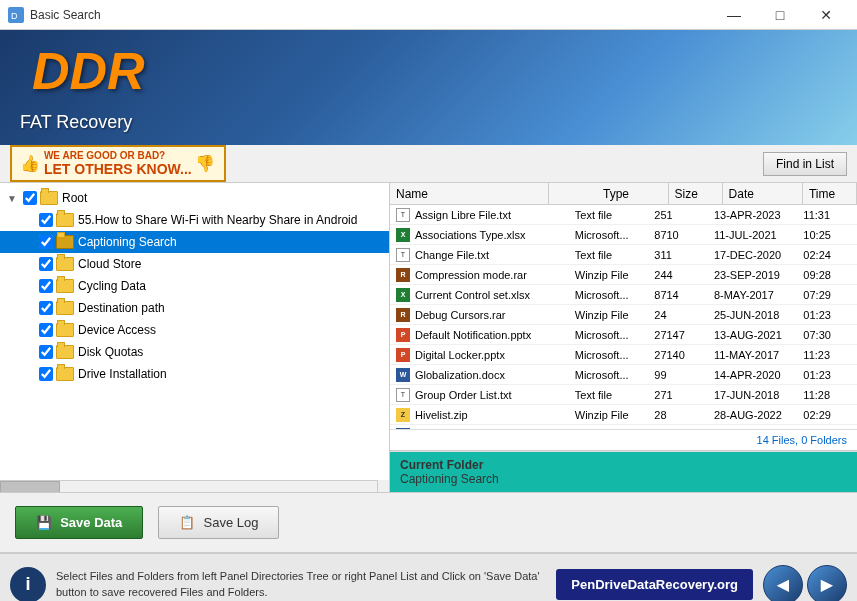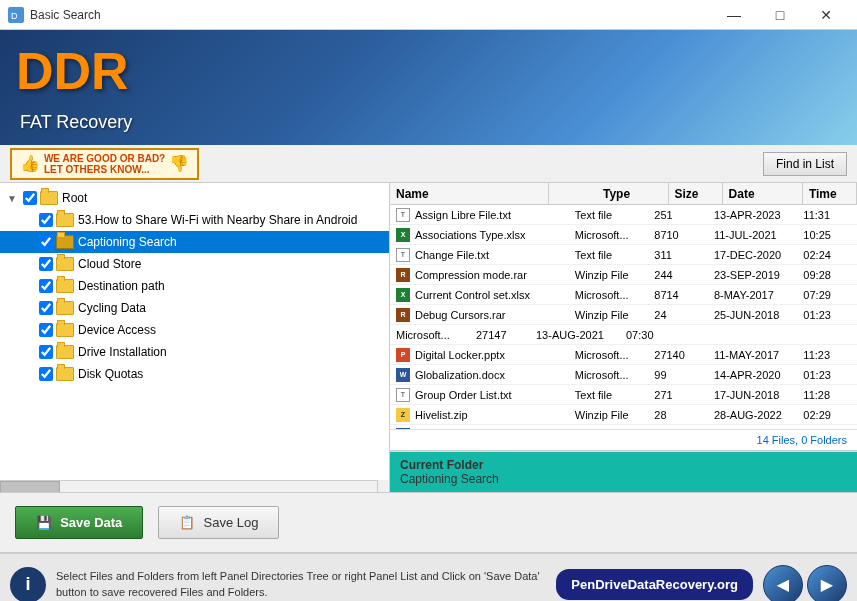--- a/index.html
+++ b/index.html
@@ -35,21 +35,22 @@
       padding: 10px 20px;
     }
     .ddr-logo {
       font-size: 52px;
       font-weight: bold;
       color: #ff8c00;
       text-shadow: 2px 2px 4px rgba(0,0,0,0.5);
       line-height: 1;
       position: absolute;
       top: 15px;
-      left: 16px;
+      left: 32px;
+      font-style: italic;
     }
     .fat-recovery {
       font-size: 18px;
       color: #fff;
       position: absolute;
       bottom: 12px;
       left: 20px;
       font-weight: 500;
       text-shadow: 1px 1px 2px rgba(0,0,0,0.5);
     }
@@ -150,21 +151,21 @@
     .file-list-header {
       display: flex;
       background: #f5f5f5;
       border-bottom: 1px solid #ccc;
       height: 22px;
       align-items: center;
       min-width: 460px;
     }
     .col-header {
       font-size: 12px;
-      font-weight: bold;
+      font-weight: normal;
       border-right: 1px solid #ccc;
       height: 100%;
       display: flex;
       align-items: center;
       padding: 0 6px;
       cursor: pointer;
       user-select: none;
     }
     .col-name { width: 180px; }
     .col-type { width: 80px; margin-left: 48px; }
@@ -286,21 +287,21 @@
       color: #fff; font-size: 18px; font-weight: bold;
       flex-shrink: 0;
     }
     .status-text { font-size: 11px; color: #333; flex: 1; line-height: 1.4; }
     .website-badge {
       background: #1a237e;
       color: #fff;
       padding: 8px 15px;
       font-size: 13px;
       font-weight: bold;
-      border-radius: 13px;
+      border-radius: 3px;
       white-space: nowrap;
     }
     .nav-btns { display: flex; gap: 4px; }
     .nav-btn {
       width: 40px; height: 40px;
       background: linear-gradient(135deg, #4a8fd4, #1a3a6b);
       border: 1px solid #1a3a6b;
       border-radius: 50%;
       display: flex; align-items: center; justify-content: center;
       cursor: pointer; color: #fff; font-size: 16px;
@@ -355,21 +356,21 @@
 <div class="header">
   <div class="ddr-logo">DDR</div>
   <div class="fat-recovery">FAT Recovery</div>
 </div>
 
 <div class="toolbar">
   <div class="we-are-good">
     <span style="font-size:16px;">👍</span>
     <div>
       <div style="color:#cc4400; font-size:10px; font-weight:bold;">WE ARE GOOD OR BAD?</div>
-      <div style="color:#cc4400; font-size:10px; font-weight:bold;">LET OTHERS KNOW...</div>
+      <div style="color:#cc4400; font-size:14px; font-weight:bold;">LET OTHERS KNOW...</div>
     </div>
     <span style="font-size:16px;">👎</span>
   </div>
   <button class="find-in-list-btn">Find in List</button>
 </div>
 
 <div class="main-content">
 
   <div class="left-panel">
     <div class="tree-container">
@@ -382,21 +383,21 @@
           </span>
         <span class="item-label">Root</span>
       </div>
 
       <div class="tree-item level1">
         <span class="tree-toggle"></span>
         <input type="checkbox" class="tree-checkbox" checked="" style="">
         <span class="folder-icon">
             <div class="folder-img"></div>
           </span>
-        <span class="item-label">53.How to Share Wi-Fi with Nearby Share in Android</span>
+        <span class="item-label">55.How to Share Wi-Fi with Nearby Share in Android</span>
       </div>
       <div class="tree-item level1 selected">
         <span class="tree-toggle"></span>
         <input type="checkbox" class="tree-checkbox" checked="" style="">
         <span class="folder-icon">
             <div class="folder-img" style="background:#d4a017; border-color:#a07800;"></div>
           </span>
         <span class="item-label">Captioning Search</span>
       </div>
       <div class="tree-item level1">
@@ -406,53 +407,53 @@
             <div class="folder-img"></div>
           </span>
         <span class="item-label">Cloud Store</span>
       </div>
       <div class="tree-item level1">
         <span class="tree-toggle"></span>
         <input type="checkbox" class="tree-checkbox" checked="" style="">
         <span class="folder-icon">
             <div class="folder-img"></div>
           </span>
+        <span class="item-label">Cycling Data</span>
+      </div>
+      <div class="tree-item level1">
+        <span class="tree-toggle"></span>
+        <input type="checkbox" class="tree-checkbox" checked="" style="">
+        <span class="folder-icon">
+            <div class="folder-img"></div>
+          </span>
         <span class="item-label">Destination path</span>
       </div>
       <div class="tree-item level1">
         <span class="tree-toggle"></span>
         <input type="checkbox" class="tree-checkbox" checked="" style="">
         <span class="folder-icon">
             <div class="folder-img"></div>
           </span>
-        <span class="item-label">Cycling Data</span>
+        <span class="item-label">Device Access</span>
       </div>
       <div class="tree-item level1">
         <span class="tree-toggle"></span>
         <input type="checkbox" class="tree-checkbox" checked="" style="">
         <span class="folder-icon">
             <div class="folder-img"></div>
           </span>
-        <span class="item-label">Device Access</span>
+        <span class="item-label">Disk Quotas</span>
       </div>
       <div class="tree-item level1">
         <span class="tree-toggle"></span>
         <input type="checkbox" class="tree-checkbox" checked="" style="">
         <span class="folder-icon">
             <div class="folder-img"></div>
           </span>
         <span class="item-label">Drive Installation</span>
-      </div>
-      <div class="tree-item level1">
-        <span class="tree-toggle"></span>
-        <input type="checkbox" class="tree-checkbox" checked="" style="">
-        <span class="folder-icon">
-            <div class="folder-img"></div>
-          </span>
-        <span class="item-label">Disk Quotas</span>
       </div>
     </div>
 
     <div class="hscroll left-hscroll">
       <div class="hscroll-track">
         <div class="hscroll-thumb"></div>
       </div>
     </div>
   </div>
 
@@ -533,20 +534,26 @@
               <div class="icon-rar">R</div>
             </span>
       <span>Debug Cursors.rar</span>
     </div>
     <div class="file-cell col-type-cell">Winzip File</div>
     <div class="file-cell col-size-cell">24</div>
     <div class="file-cell col-date-cell">25-JUN-2018</div>
     <div class="file-cell col-time-cell">01:23</div>
   </div>
         <div class="file-row">
+    <div class="file-cell file-name-cell">
+      <span class="file-icon">
+              <div class="icon-pptx">P</div>
+            </span>
+      <span>Default Notification.pptx</span>
+    </div>
     <div class="file-cell col-type-cell">Microsoft...</div>
     <div class="file-cell col-size-cell">27147</div>
     <div class="file-cell col-date-cell">13-AUG-2021</div>
     <div class="file-cell col-time-cell">07:30</div>
   </div>
         <div class="file-row">
     <div class="file-cell file-name-cell">
       <span class="file-icon">
               <div class="icon-pptx">P</div>
             </span>

